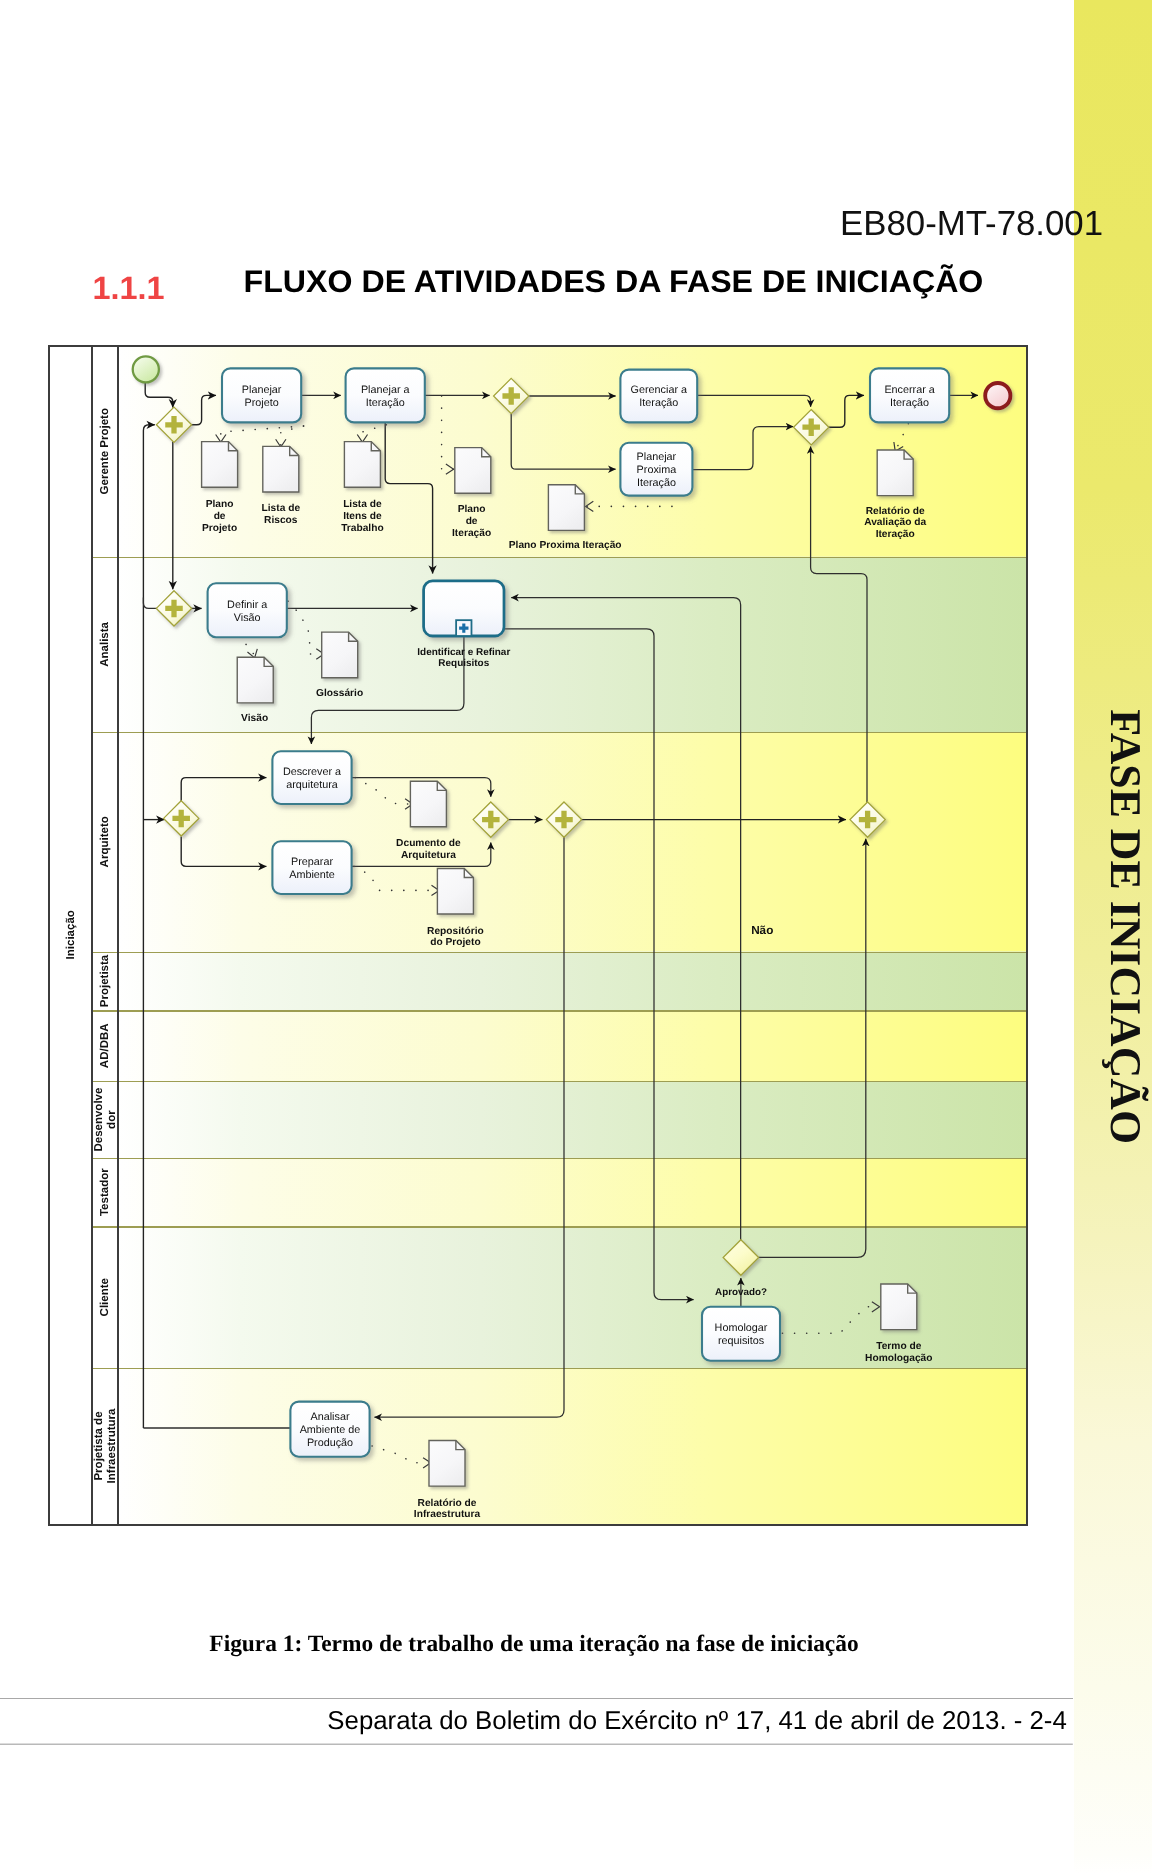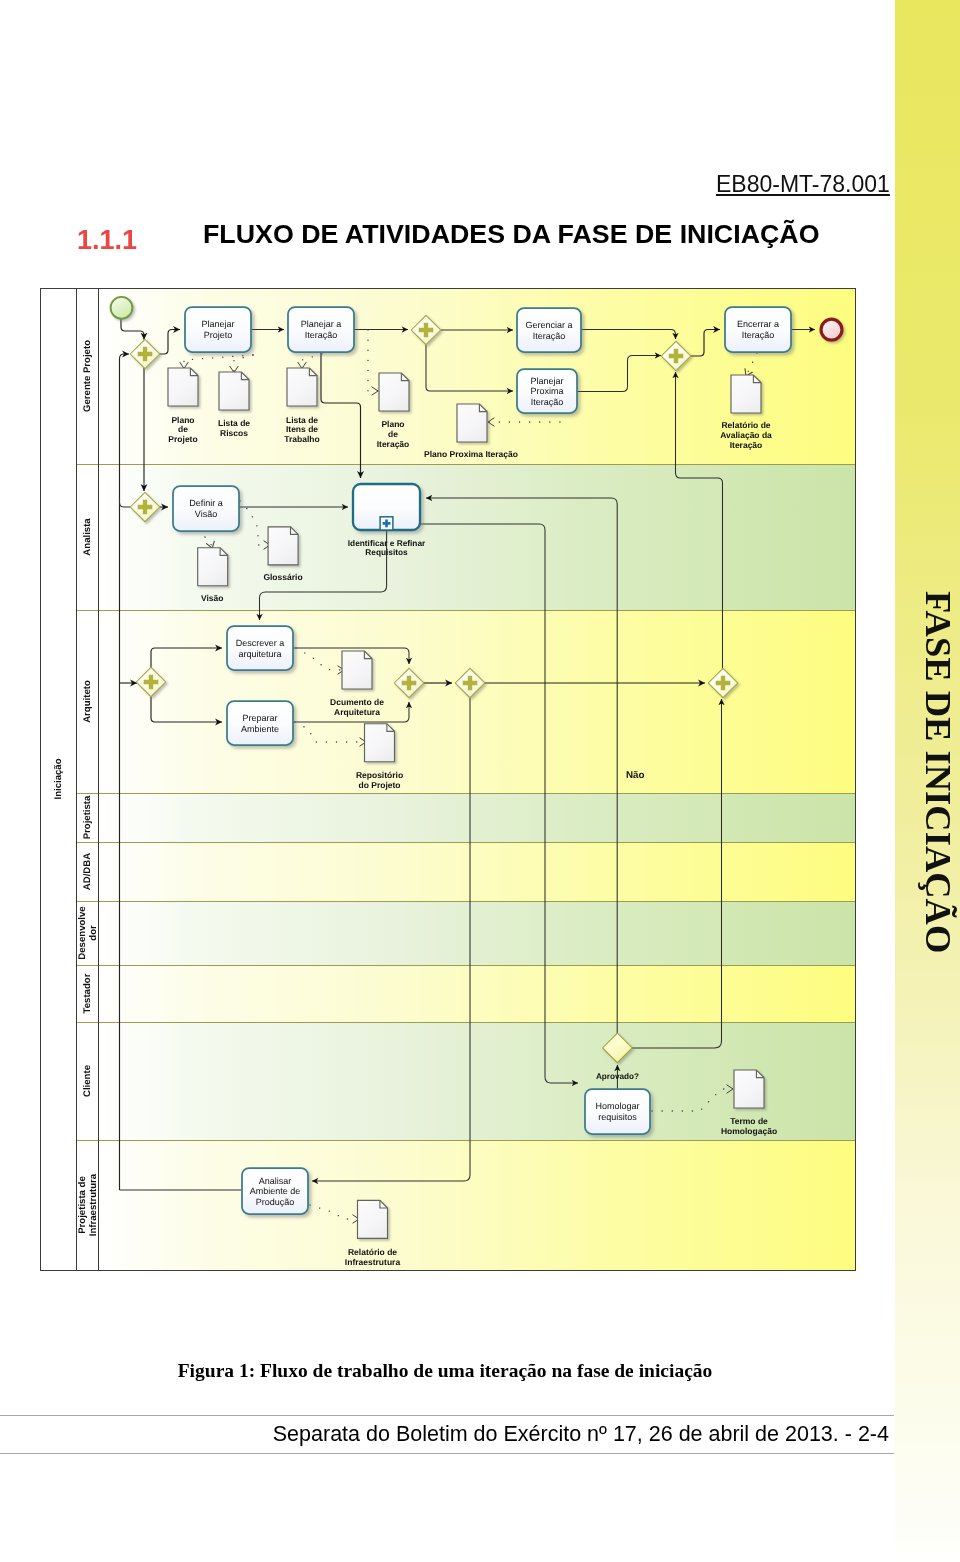--- a/index.html
+++ b/index.html
@@ -1,21 +1,21 @@
 <!DOCTYPE html>
 <html><head>
 <meta charset="utf-8">
 <style>
   html,body{margin:0;padding:0;}
   body{width:960px;height:1562px;background:#fff;font-family:"Liberation Sans",sans-serif;position:relative;overflow:hidden;-webkit-font-smoothing:antialiased;}
   #sideband{position:absolute;left:895px;top:0;width:65px;height:1562px;
     background:linear-gradient(to bottom,#e9e75e 0%,#ebe96c 26%,#f0ee9a 51%,#f5f3bc 66%,#faf8d8 77%,#fcfceb 90%,#fefefa 99%,#ffffff 100%);}
   #sidetext{position:absolute;left:895px;top:0;width:65px;height:1544px;display:flex;align-items:center;justify-content:flex-end;padding-right:4px;}
   #sidetext span{transform:translateZ(0);writing-mode:vertical-rl;font-family:"Liberation Serif",serif;font-weight:bold;font-size:36.5px;color:#111;}
-  #docno{transform:translateZ(0);position:absolute;left:716px;top:171px;font-size:23px;color:#111;text-decoration:underline;}
+  #docno{transform:translateZ(0);position:absolute;left:700px;top:171px;font-size:29px;color:#111;}
   #hnum{transform:translateZ(0);position:absolute;left:77px;top:225px;font-size:27px;font-weight:bold;color:#ef4444;}
   #htitle{transform:translateZ(0);position:absolute;left:203px;top:219px;font-size:26px;font-weight:bold;color:#000;transform-origin:left top;transform:scaleX(1.03);}
   #figcap{transform:translateZ(0);position:absolute;left:0;top:1360px;width:890px;text-align:center;font-family:"Liberation Serif",serif;font-weight:bold;font-size:19.5px;}
   #footrule{position:absolute;left:0;top:1415px;width:894px;height:1px;background:#a8a8a8;}
   #footrule2{position:absolute;left:0;top:1453px;width:894px;height:1px;background:#a8a8a8;}
   #footer{transform:translateZ(0);position:absolute;left:0;top:1422px;width:889px;text-align:right;font-size:21.5px;}
   #diagram{position:absolute;left:0;top:0;transform:translateZ(0);}
   svg text{-webkit-font-smoothing:antialiased;text-rendering:geometricPrecision;}
   .lane-label{font-size:9.6px;font-weight:bold;fill:#111;font-family:"Liberation Sans",sans-serif;}
   .task-label{font-size:9.0px;fill:#111;text-anchor:middle;font-family:"Liberation Sans",sans-serif;}
@@ -358,16 +358,16 @@
     </g>
 <g>
       <circle cx="831.5" cy="329.7" r="10.5" fill="url(#endG)" stroke="#8c1a1f" stroke-width="3.2" filter="url(#shs)"></circle>
     </g>
 <g>
 <text class="ann-label" x="635.2" y="778" style="font-size:9.8px">Não</text>
 <text class="ann-label" x="617.5" y="1079" style="font-size:8.2px">Aprovado?</text>
 </g>
 </svg>
 
-<div id="figcap">Figura 1: Fluxo de trabalho de uma iteração na fase de iniciação</div>
+<div id="figcap">Figura 1: Termo de trabalho de uma iteração na fase de iniciação</div>
 <div id="footrule"></div>
 <div id="footrule2"></div>
-<div id="footer">Separata do Boletim do Exército nº 17, 26 de abril de  2013. - 2-4</div>
+<div id="footer">Separata do Boletim do Exército nº 17, 41 de abril de  2013. - 2-4</div>
 
 </body></html>

